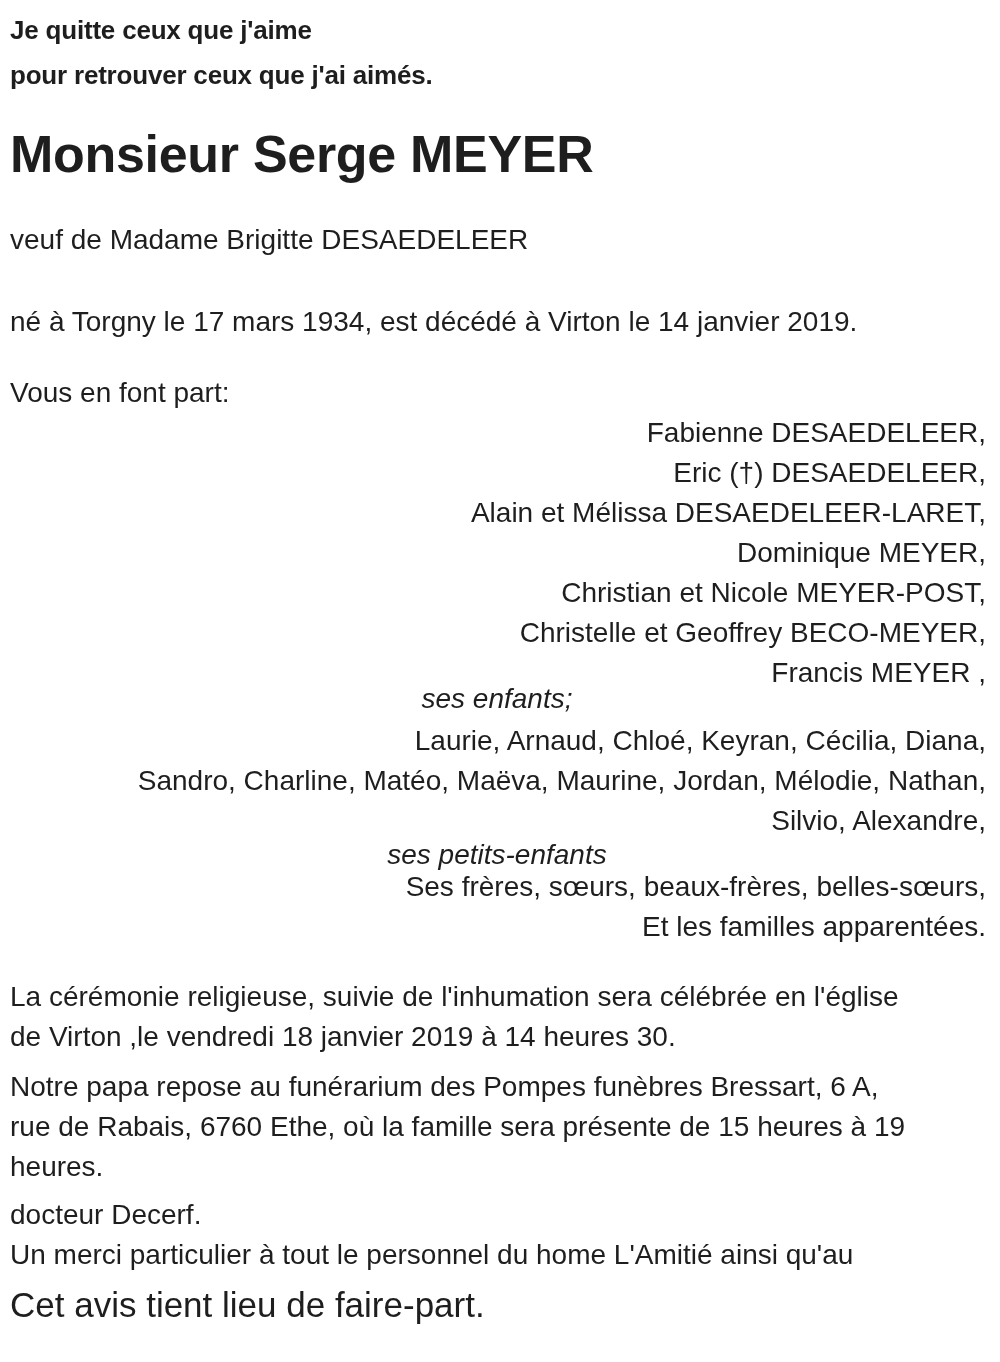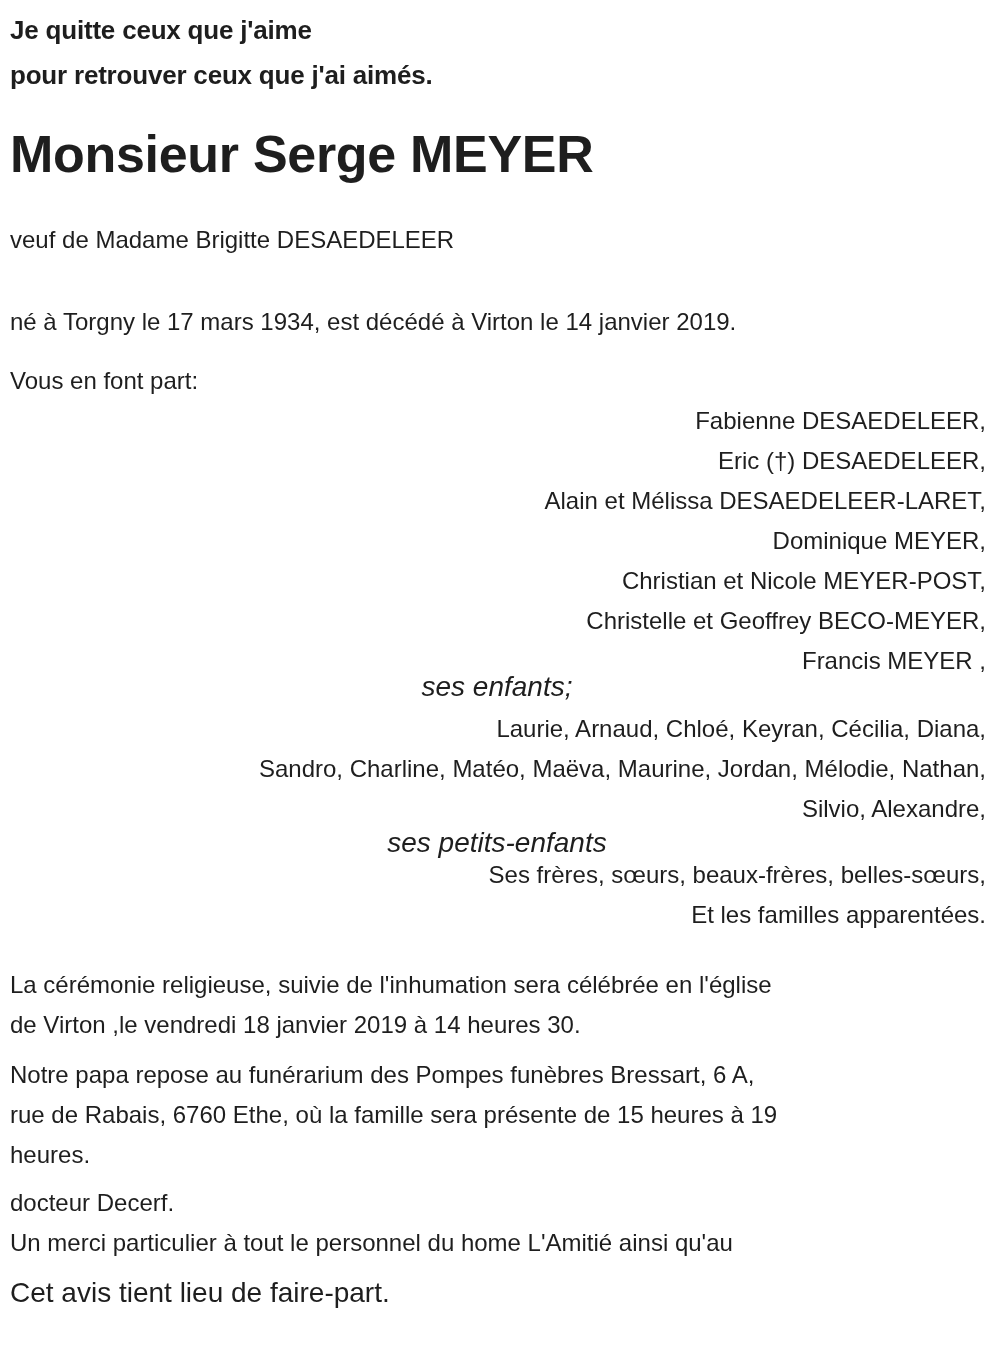--- a/index.html
+++ b/index.html
@@ -31,28 +31,28 @@
   }
   .title {
     margin: 32px 0 0 0;
     font-size: 52px;
     font-weight: 700;
     line-height: 48px;
     white-space: nowrap;
     letter-spacing: -0.3px;
   }
   .body-line, .names .line, .para .line {
-    font-size: 24px;
+    font-size: 28px;
     font-weight: 400;
     line-height: 40px;
     white-space: nowrap;
   }
   .relation  { margin-top: 42px; }
   .life      { margin-top: 42px; }
-  .intro     { margin-top: 19px; }
+  .intro     { margin-top: 31px; }
   .names     { margin: 0; text-align: right; }
   .caption {
     text-align: center;
     font-style: italic;
     font-size: 28px;
     line-height: 36px;
     padding-right: 2px;
   }
   .caption .line {
     font-size: 28px;
@@ -61,21 +61,21 @@
   }
   .caption-children      { margin-top: -12px; }
   .grandchildren         { margin-top: 4px; }
   .caption-grandchildren { margin-top: -4px; }
   .relatives             { margin-top: -6px; }
   .para-ceremony { margin-top: 30px; }
   .para-repose   { margin-top: 10px; }
   .para-thanks   { margin-top: 8px;  }
   .notice {
     margin-top: 10px;
-    font-size: 28px;
+    font-size: 35px;
     line-height: 40px;
     white-space: nowrap;
   }
 </style>
 </head>
 <body>
 
 <div class="page">
 
   <div class="epigraph">

